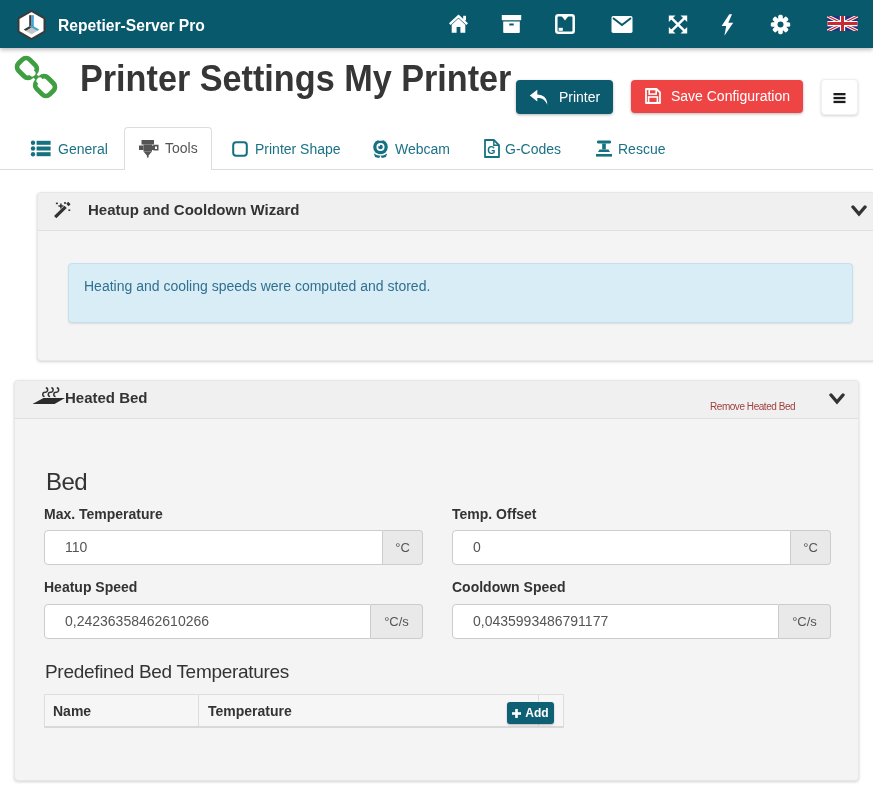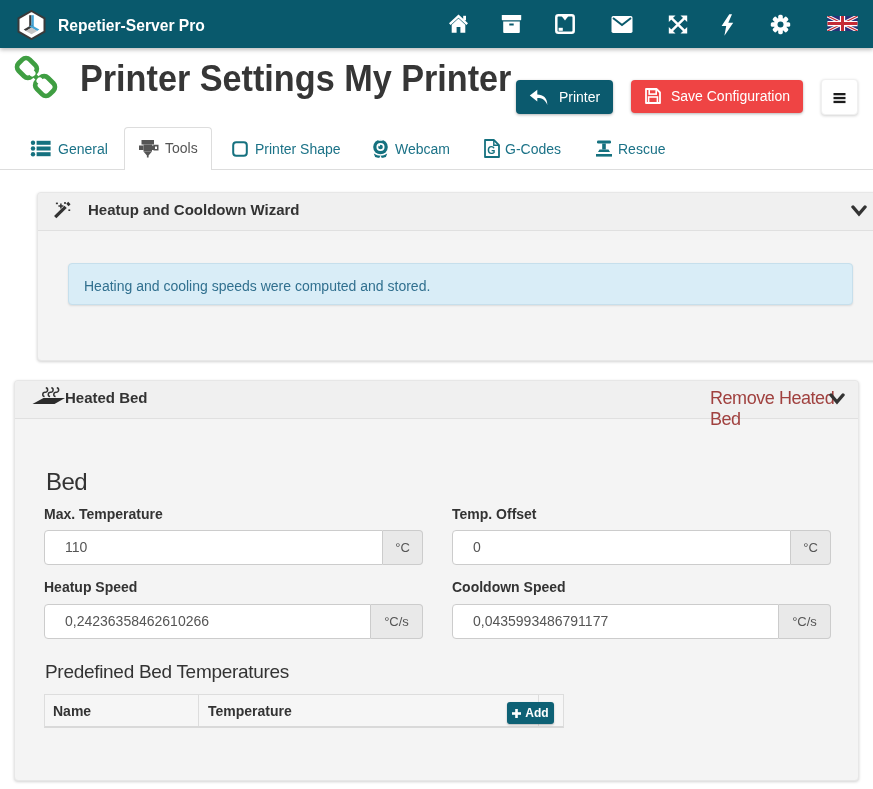--- a/index.html
+++ b/index.html
@@ -24,22 +24,22 @@
 .tab { position:absolute; top:141px; font-size:14px; color:#1b7287; white-space:nowrap; }
 #tab-active { position:absolute; left:124px; top:127px; width:88px; height:43px; background:#fff; border:1px solid #ddd; border-bottom:none; border-radius:4px 4px 0 0; }
 #tab-active span { position:absolute; left:40px; top:12px; font-size:14px; color:#555; }
 
 
 .panel { position:absolute; left:14px; width:845px; background:#f4f4f4; border:1px solid #e7e7e7; border-radius:4px; box-shadow:0 1px 3px rgba(0,0,0,.18); }
 .phead { position:absolute; left:0; top:0; width:100%; height:38px; background:#f0f0f0; border-bottom:1px solid #e0e0e0; border-radius:4px 4px 0 0; }
 .ptitle { position:absolute; left:50px; top:8px; font-size:15px; font-weight:bold; color:#333; }
 #panel1 { top:192px; height:169px;margin-left:23px; }
 #panel2 { top:380px; height:401px; }
-#alert1 { position:absolute; left:30px; top:70px; width:785px; height:42px; background:#d9edf7; border:1px solid #c6dfec; border-radius:4px; color:#31708f; font-size:14px; line-height:44px; padding-left:15px; box-shadow:0 1px 2px rgba(0,0,0,.1); }
-#remove-bed { position:absolute; left:695px; top:7px; font-size:18px; color:#a0413f; letter-spacing:-0.45px; }
+#alert1 { position:absolute; left:30px; top:70px; width:785px; height:60px; background:#d9edf7; border:1px solid #c6dfec; border-radius:4px; color:#31708f; font-size:14px; line-height:44px; padding-left:15px; box-shadow:0 1px 2px rgba(0,0,0,.1); }
+#remove-bed { position:absolute; left:695px; top:20px; font-size:10px; color:#a0413f; letter-spacing:-0.45px; }
 
 
 h2.bed { position:absolute; left:46px; top:468px; font-size:24px; font-weight:normal; color:#333; letter-spacing:-0.5px; }
 .lbl { position:absolute; font-size:14px; font-weight:bold; color:#333; }
 .igroup { position:absolute; display:flex; height:35px; }
 .igroup .inp { background:#fff; border:1px solid #ccc; border-radius:4px 0 0 4px; font-size:14px; color:#555; line-height:33px; padding-left:20px; }
 .igroup .addon { background:#e9e9e9; border:1px solid #ccc; border-left:none; border-radius:0 4px 4px 0; font-size:13px; color:#555; line-height:33px; text-align:center; }
 h3.pre { position:absolute; left:45px; top:661px; font-size:19px; font-weight:normal; color:#333; letter-spacing:-0.3px; }
 
 

